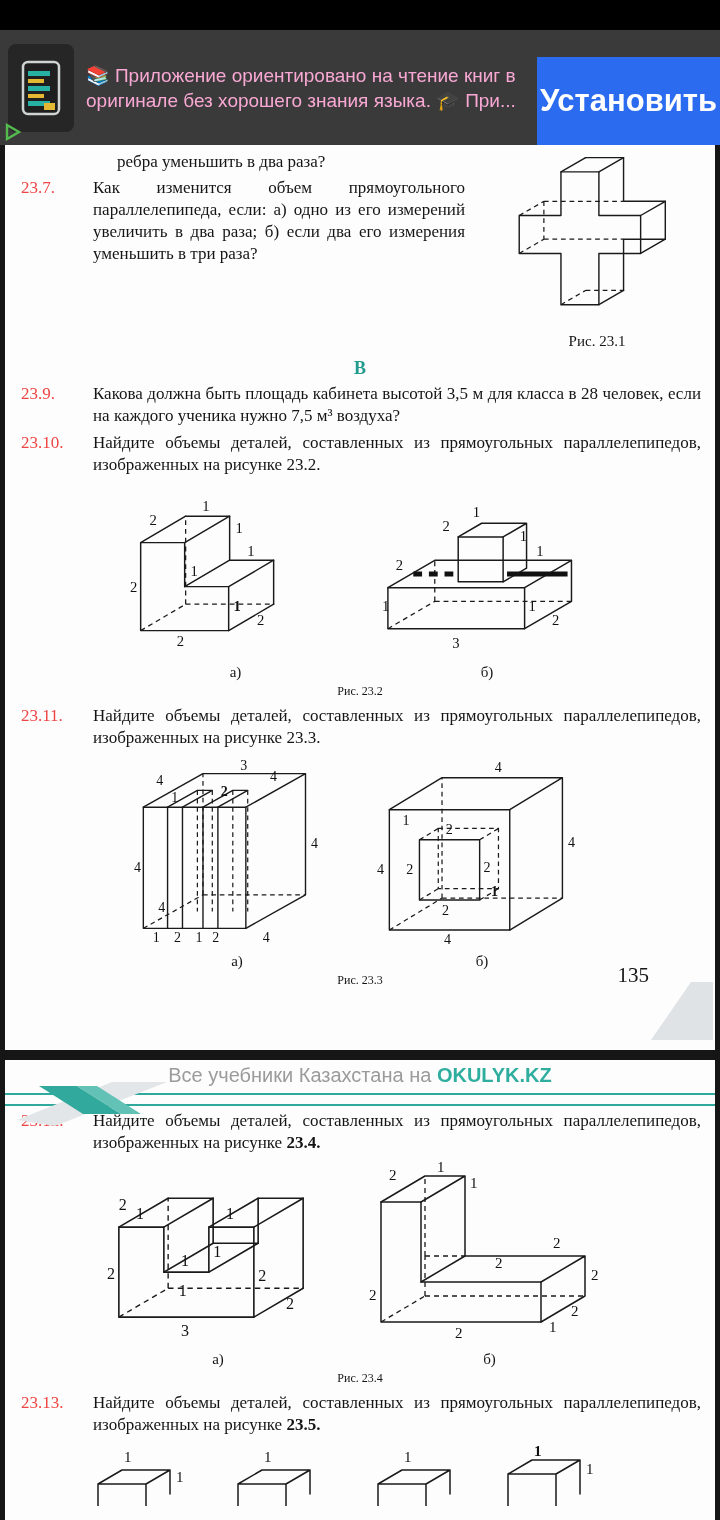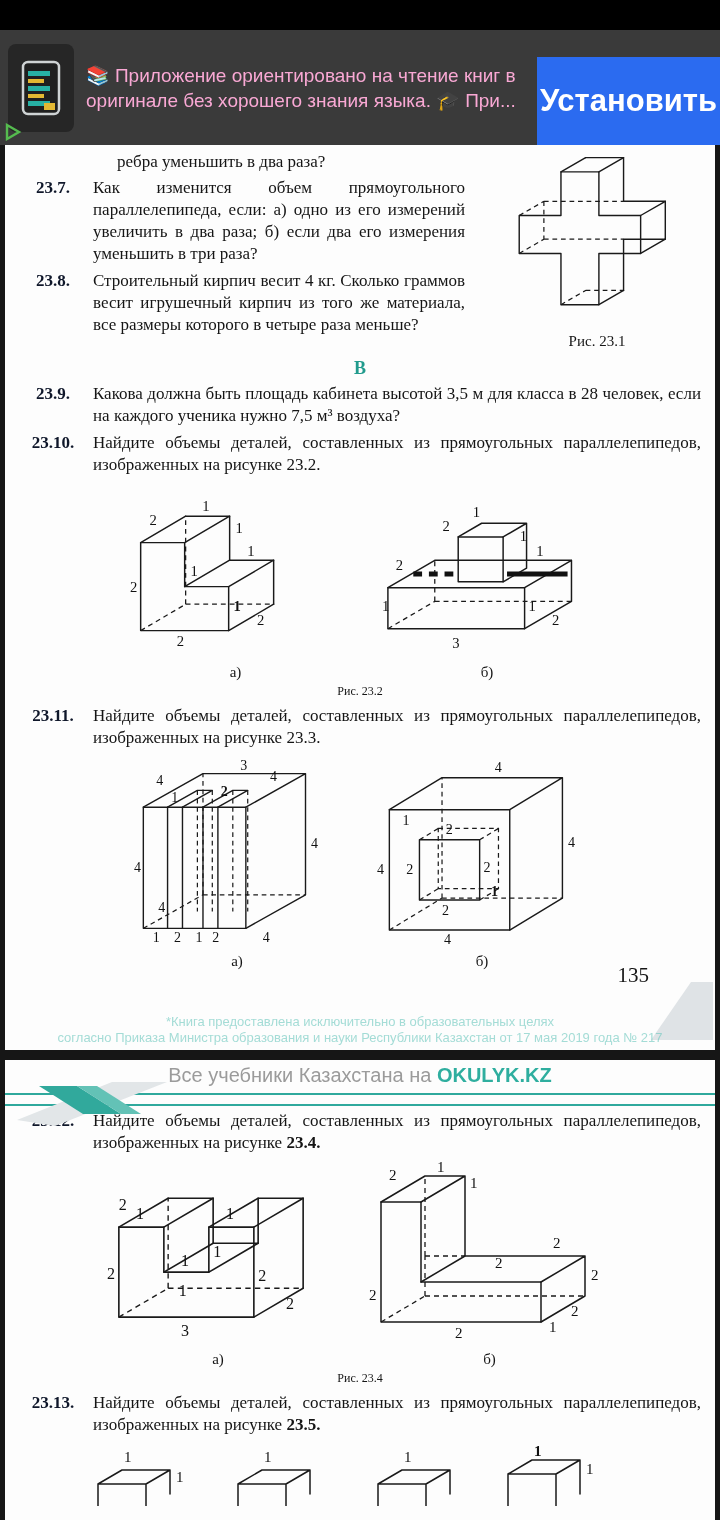--- a/index.html
+++ b/index.html
@@ -25,22 +25,22 @@
   .page1 { height:905px; padding-top:4px; overflow:hidden; }
   .gap { height:10px; background:#161616; }
   .page2 { height:504px; overflow:hidden; }
 
   .toprow { display:flex; }
   .tr-left { width:474px; }
   .tr-right { flex:1; text-align:center; padding-top:2px; }
   .contline { font-size:17px; line-height:22px; padding-left:112px; margin:2px 14px 2px 0; }
 
   .prob { display:flex; margin:4px 14px 5px 0; }
-  .pnum { flex:0 0 88px; text-align:center; padding-right:8px; padding-left:16px;
-          color:#0f172a; font-weight:bold; font-size:17px; line-height:22px; }
+  .pnum { flex:0 0 88px; text-align:left; padding-right:8px; padding-left:16px;
+          color:#ef4444; font-weight:normal; font-size:17px; line-height:22px; }
   .ptxt { flex:1; font-size:17px; line-height:22px; text-align:justify; }
 
   .secb { text-align:center; color:#219b8d; font-weight:bold; font-size:18px; margin:8px 0 4px; }
 
   .figrow { display:flex; justify-content:center; align-items:flex-end; gap:34px; margin-top:6px; }
   .subfig { text-align:center; }
   .sublbl { font-size:15px; margin-top:2px; }
   .figcap { font-size:15px; margin-top:12px; }
   .figcap2 { text-align:center; font-size:12px; margin:3px 0 6px; }
 
@@ -95,24 +95,20 @@
   </div>
 
   <div class="page page1">
 
     <div class="toprow">
       <div class="tr-left">
         <div class="contline">ребра уменьшить в два раза?</div>
         <div class="prob">
           <span class="pnum">23.7.</span>
           <span class="ptxt">Как изменится объем прямоугольного параллелепипеда, если: а) одно из его измерений увеличить в два раза; б) если два его измерения уменьшить в три раза?</span>
-        </div>
-        <div class="prob">
-          <span class="pnum">23.8.</span>
-          <span class="ptxt">Строительный кирпич весит 4 кг. Сколько граммов весит игрушечный кирпич из того же материала, все размеры которого в четыре раза меньше?</span>
         </div>
       </div>
       <div class="tr-right">
         <svg width="190" height="166" viewBox="0 0 200 175">
           <path class="e" d="M62,22 L102,22 L102,68 L146,68 L146,108 L102,108 L102,162 L62,162 L62,108 L18,108 L18,68 L62,68 Z"></path>
           <path class="e" d="M62,22 L88,7 M102,22 L128,7 M146,68 L172,53 M146,108 L172,93 M102,162 L128,147"></path>
           <path class="e" d="M88,7 L128,7 M128,7 L128,53 M128,53 L172,53 M172,53 L172,93 M172,93 L128,93 M128,93 L128,147"></path>
           <path class="h" d="M62,162 L88,147 M88,147 L128,147 M18,108 L44,93 M44,93 L128,93 M18,68 L44,53 M44,53 L128,53 M44,53 L44,93"></path>
         </svg>
         <div class="figcap">Рис. 23.1</div>
@@ -219,33 +215,30 @@
           <text x="114" y="122" class="t">2</text>
           <text x="70" y="168" class="t">2</text>
           <text x="122" y="148" class="t tb">1</text>
           <text x="1" y="124" class="t">4</text>
           <text x="204" y="96" class="t">4</text>
           <text x="72" y="199" class="t">4</text>
         </svg>
         <div class="sublbl">б)</div>
       </div>
     </div>
+    <div class="figcap2">Рис. 23.3</div>
 
     <div class="pageno">135</div>
 
     <div class="chev1">
       <svg width="62" height="58" viewBox="0 0 62 58">
         <polygon points="0,58 40,0 62,0 62,58" fill="#dfe3e6"></polygon>
       </svg>
     </div>
 
-    <div class="wm">
-      <div>*Книга предоставлена исключительно в образовательных целях</div>
-      <div>согласно Приказа Министра образования и науки Республики Казахстан от 17 мая 2019 года № 217</div>
-    </div>
   </div>
 
   <div class="gap"></div>
 
   <div class="page page2">
 
     <div class="p2deco">
       <div class="ribbon">
         <svg width="150" height="46" viewBox="0 0 150 46">
           <polygon points="0,40 95,2 150,2 38,46" fill="#e2e6e8"></polygon>

